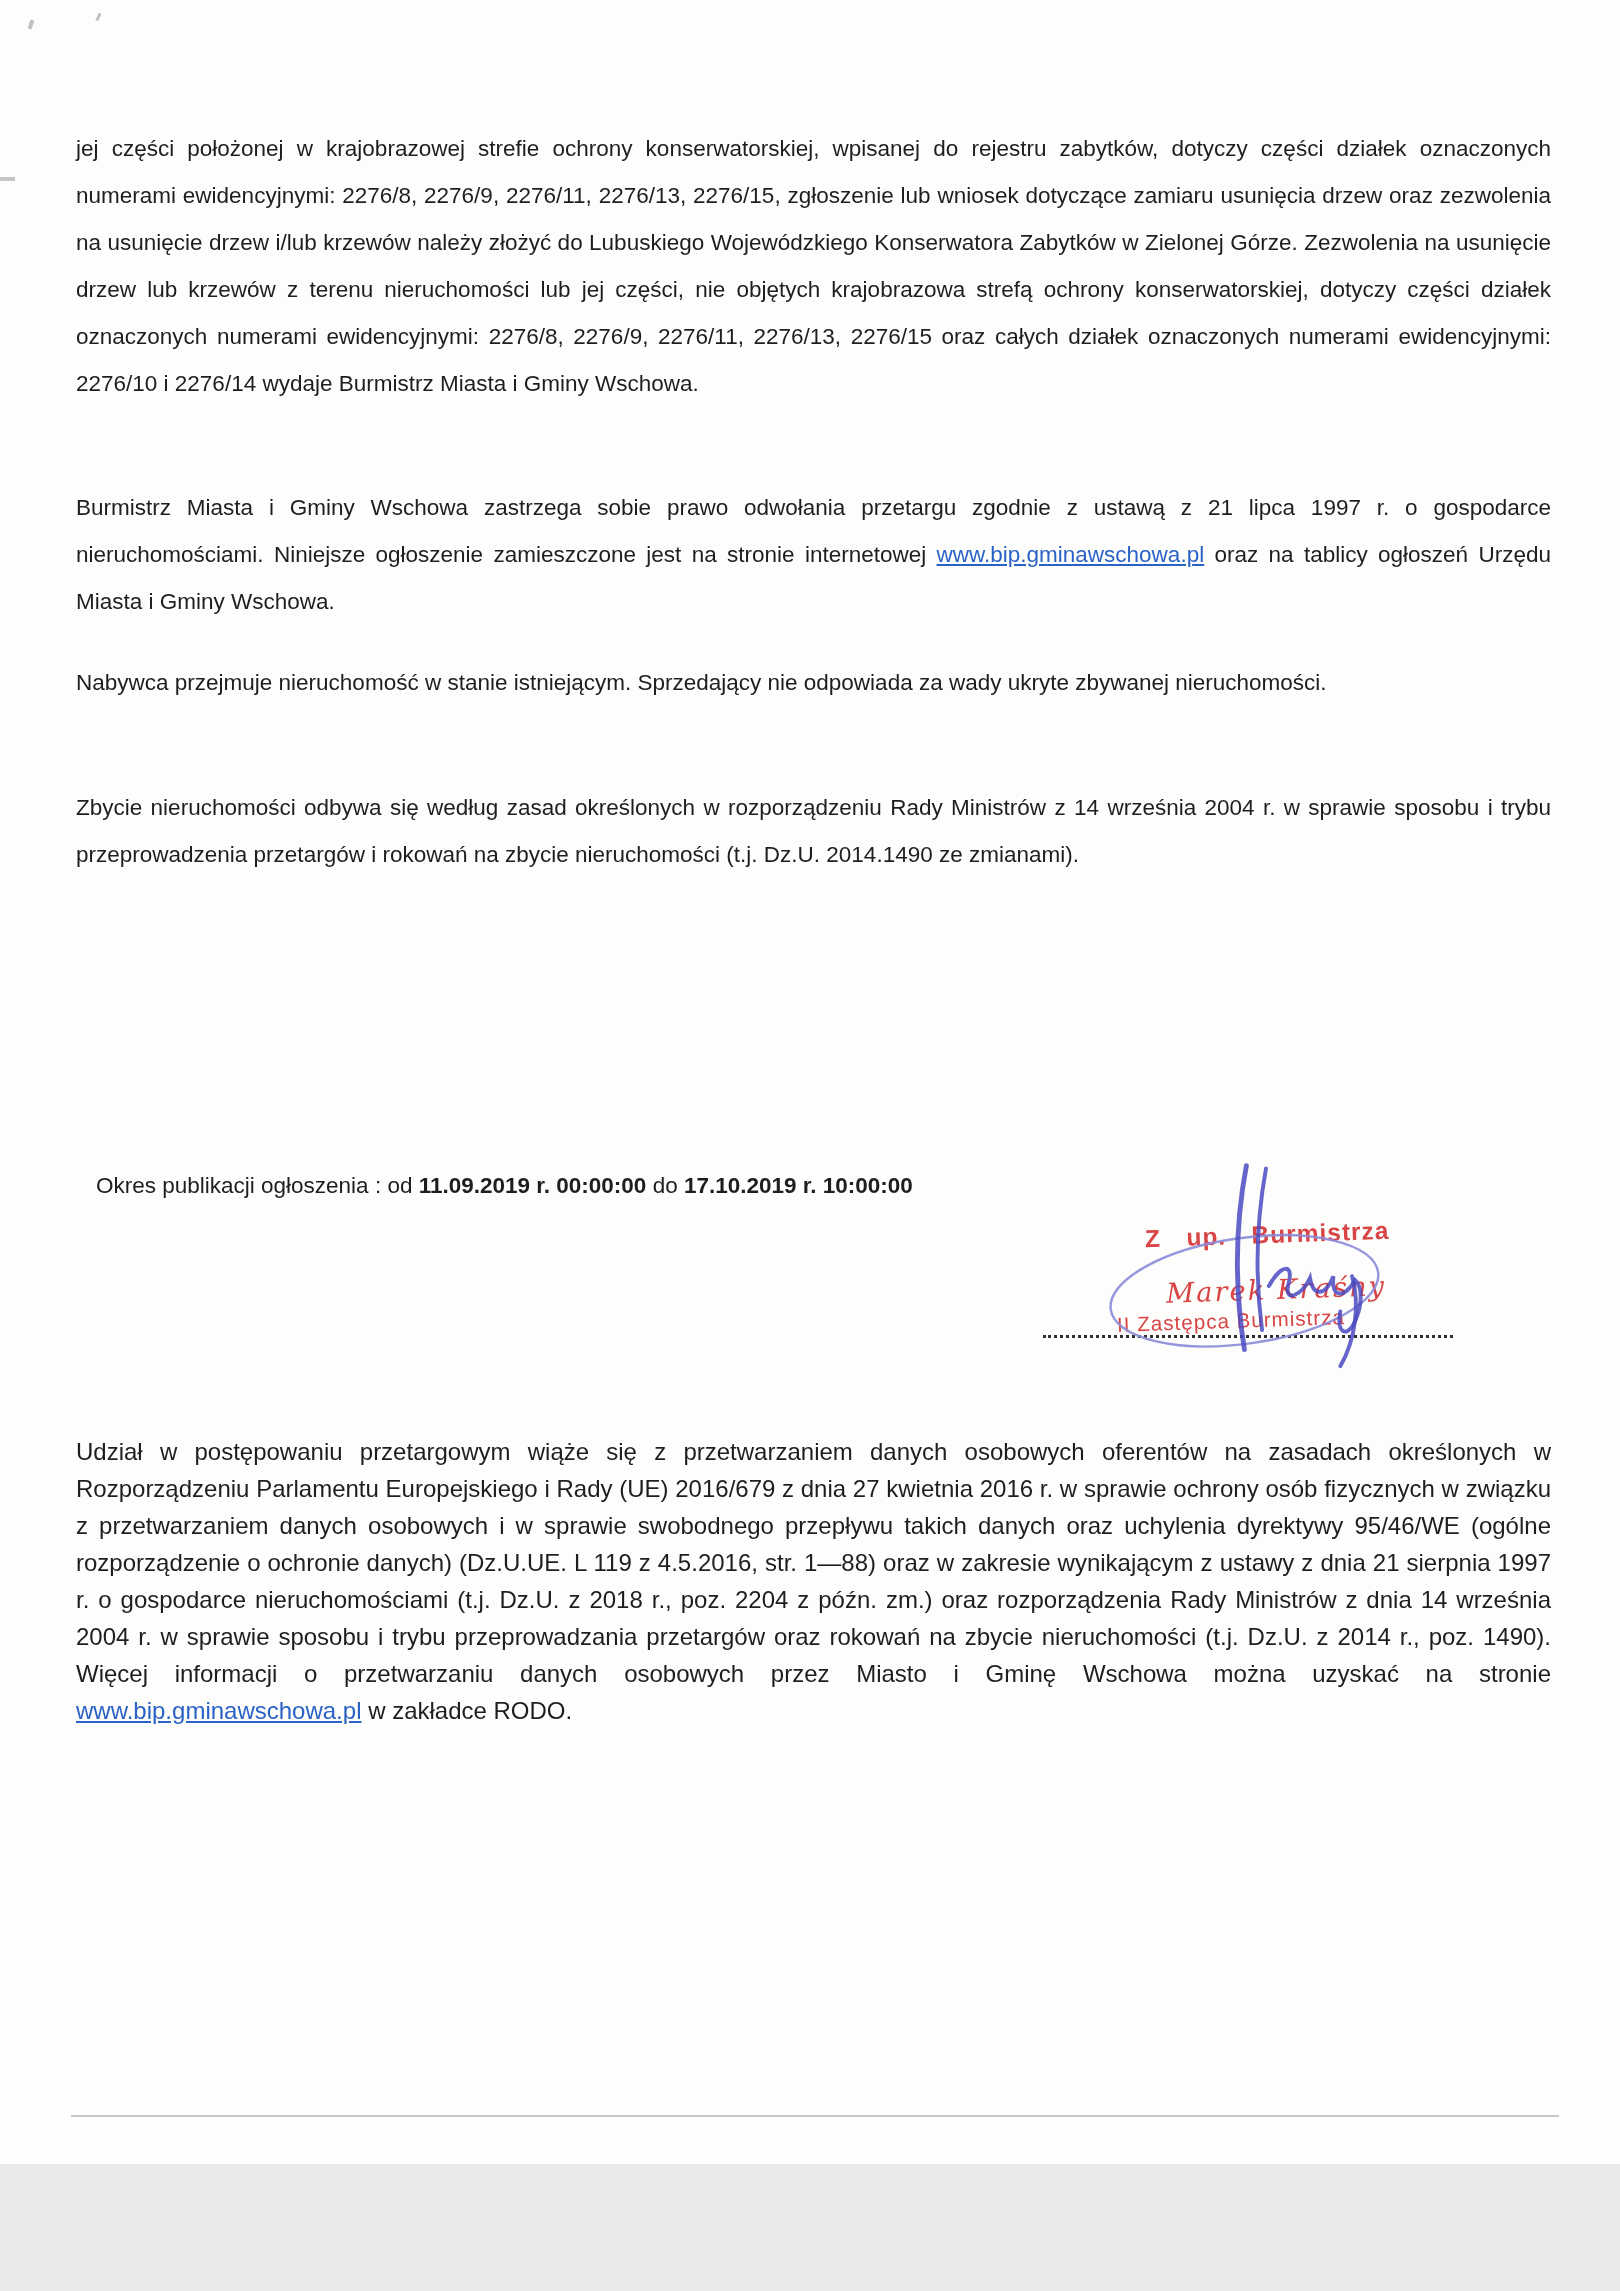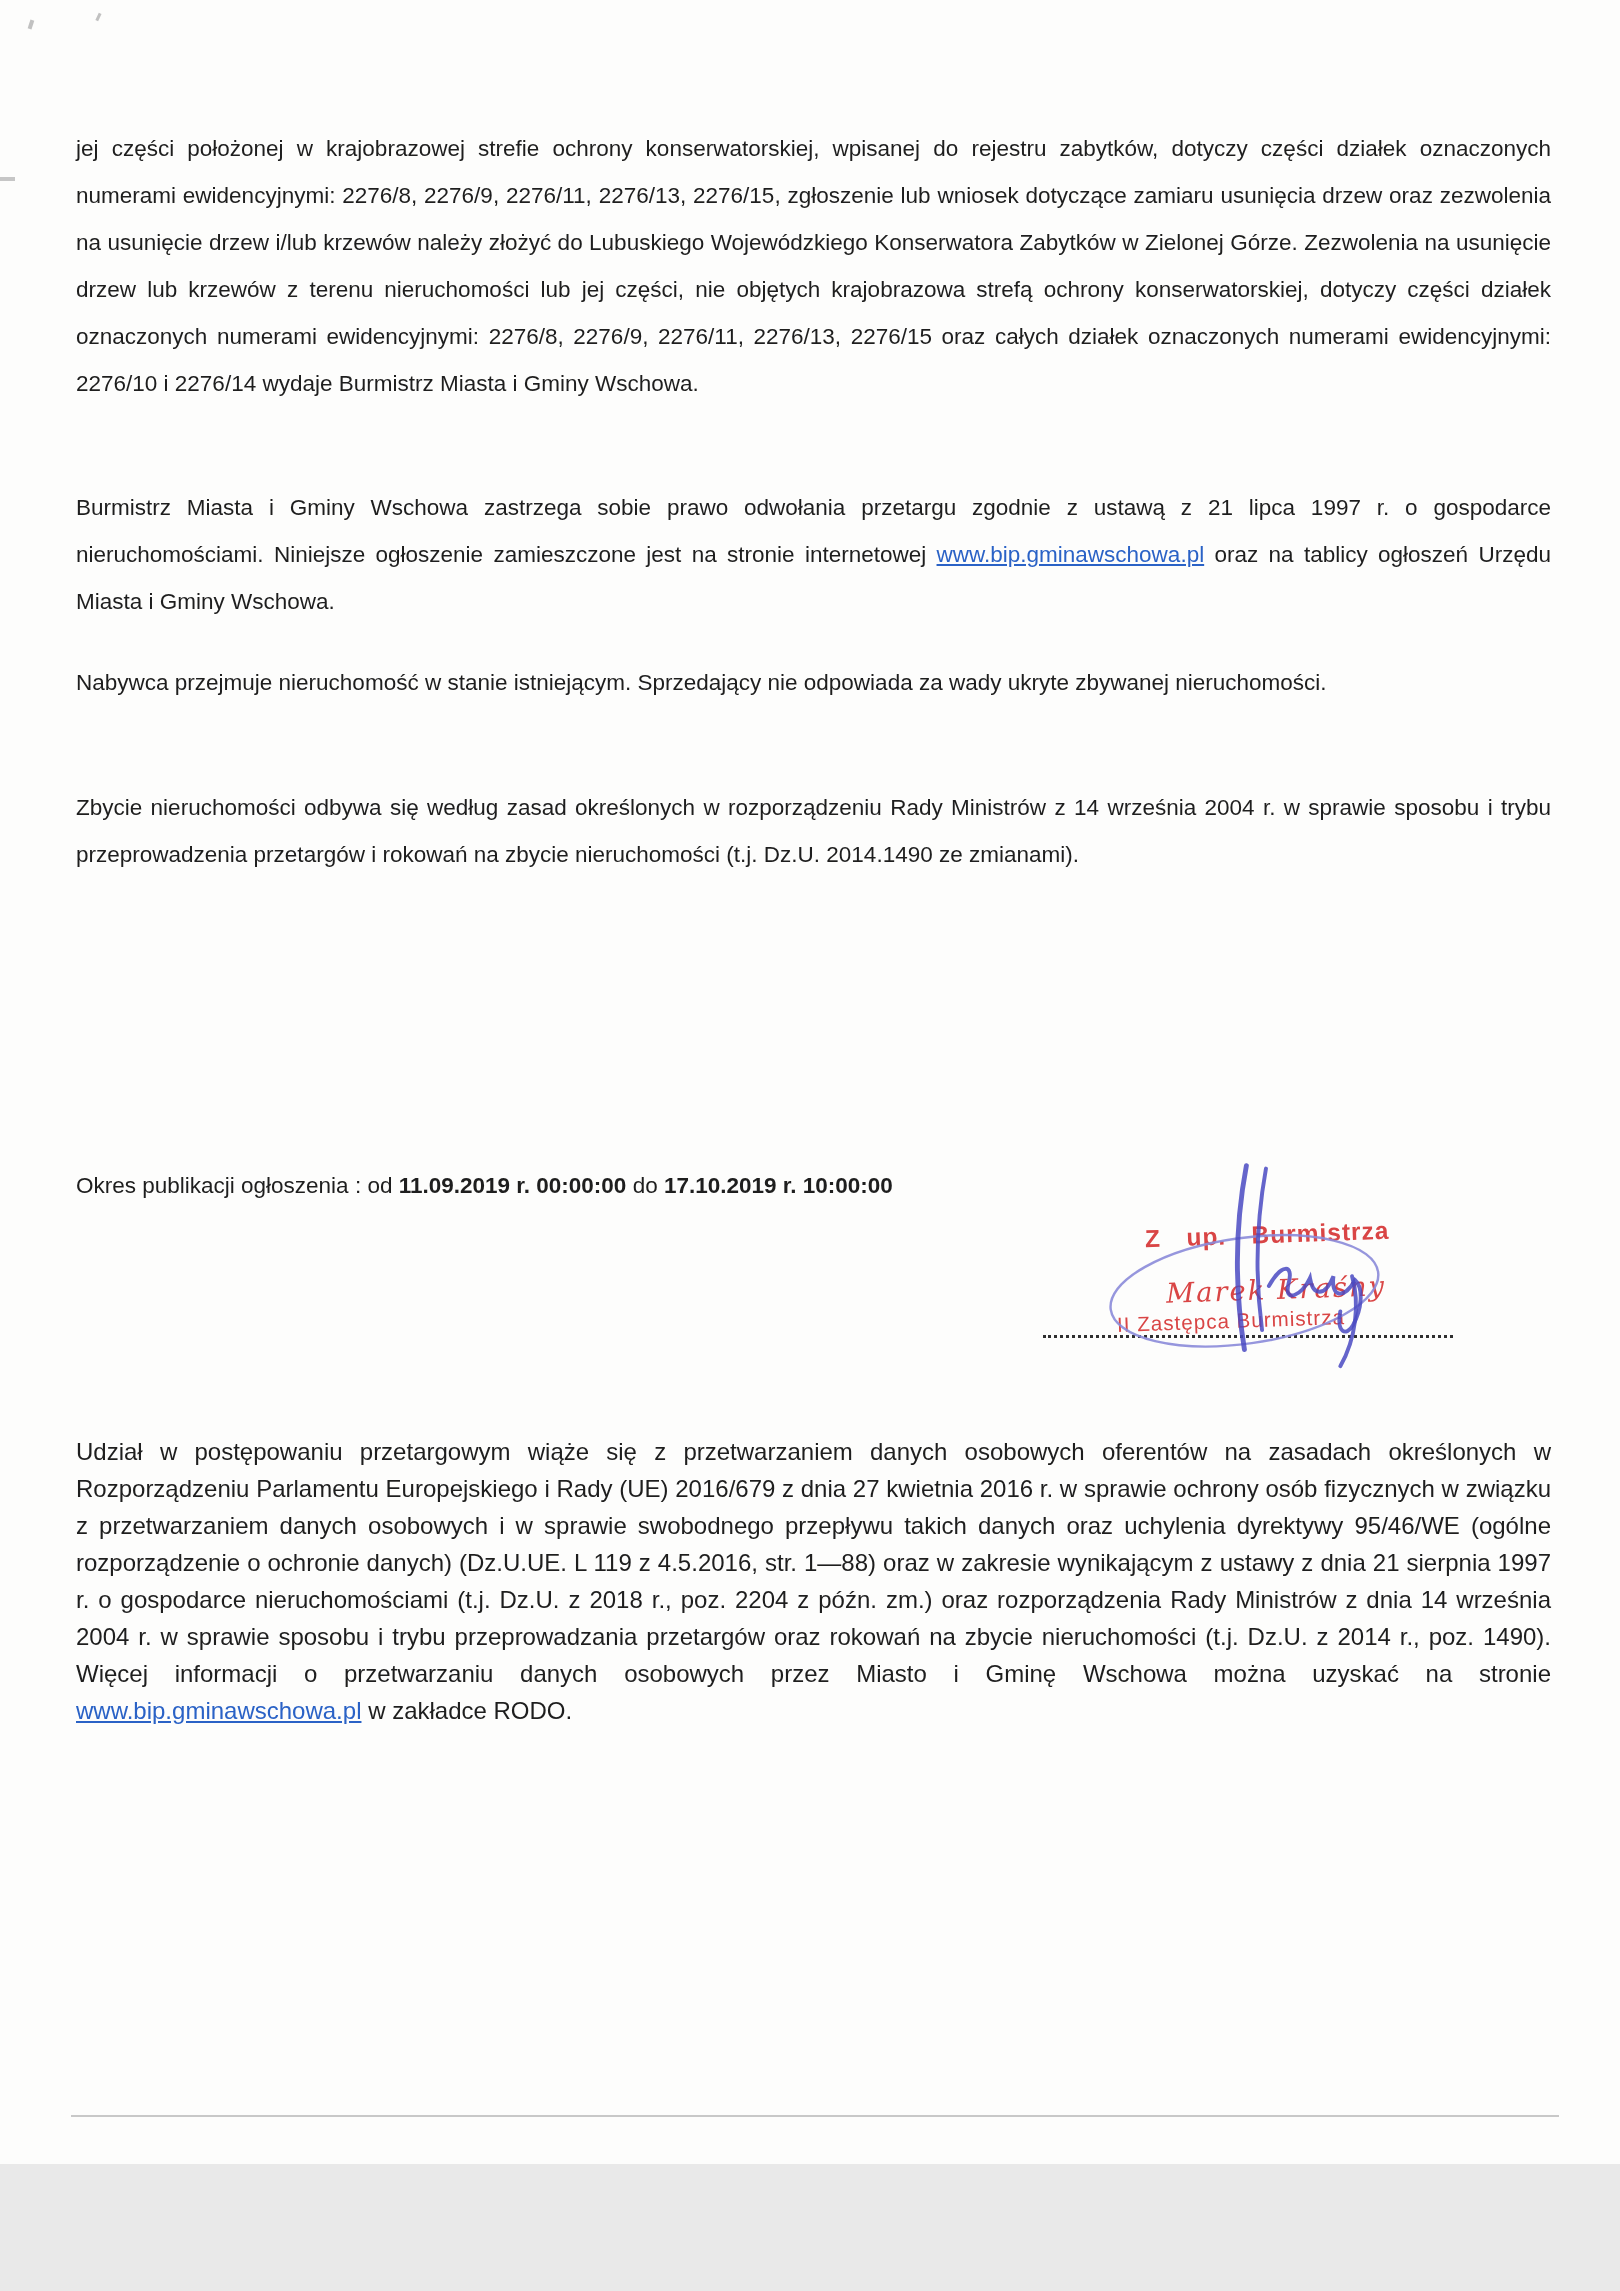--- a/index.html
+++ b/index.html
@@ -58,21 +58,21 @@
   <p class="block body-par" style="top:125px;">jej części położonej w krajobrazowej strefie ochrony konserwatorskiej, wpisanej do rejestru zabytków, dotyczy części działek oznaczonych numerami ewidencyjnymi: 2276/8, 2276/9, 2276/11, 2276/13, 2276/15, zgłoszenie lub wniosek dotyczące zamiaru usunięcia drzew oraz zezwolenia na usunięcie drzew i/lub krzewów należy złożyć do Lubuskiego Wojewódzkiego Konserwatora Zabytków w Zielonej Górze. Zezwolenia na usunięcie drzew lub krzewów z terenu nieruchomości lub jej części, nie objętych krajobrazowa strefą ochrony konserwatorskiej, dotyczy części działek oznaczonych numerami ewidencyjnymi: 2276/8, 2276/9, 2276/11, 2276/13, 2276/15 oraz całych działek oznaczonych numerami ewidencyjnymi: 2276/10 i 2276/14 wydaje Burmistrz Miasta i Gminy Wschowa.</p>
 
   <p class="block body-par" style="top:484px;"><span>Burmistrz Miasta i Gminy Wschowa zastrzega sobie prawo odwołania przetargu zgodnie z ustawą z 21 lipca 1997 r. o gospodarce nieruchomościami. Niniejsze ogłoszenie zamieszczone jest na stronie internetowej </span><a class="doc-link">www.bip.gminawschowa.pl</a><span> oraz na tablicy ogłoszeń Urzędu Miasta i Gminy Wschowa.</span></p>
 
   <p class="block body-par" style="top:659px;">Nabywca przejmuje nieruchomość w stanie istniejącym. Sprzedający nie odpowiada za wady ukryte zbywanej nieruchomości.</p>
 
   <p class="block body-par" style="top:784px;">Zbycie nieruchomości odbywa się według zasad określonych w rozporządzeniu Rady Ministrów z 14 września 2004 r. w sprawie sposobu i trybu przeprowadzenia przetargów i rokowań na zbycie nieruchomości (t.j. Dz.U. 2014.1490 ze zmianami).</p>
 
 
 
-  <p class="block body-par single-line" style="top:1162px;"><span>Okres publikacji ogłoszenia : od </span><span class="bold">11.09.2019 r. 00:00:00</span><span> do </span><span class="bold">17.10.2019 r. 10:00:00</span></p>
+  <p class="block body-par single-line" style="top:1162px;margin-left:20px;"><span>Okres publikacji ogłoszenia : od </span><span class="bold">11.09.2019 r. 00:00:00</span><span> do </span><span class="bold">17.10.2019 r. 10:00:00</span></p>
 
   <div class="stamp-text stamp-l1">Z up. Burmistrza</div>
   <div class="stamp-text stamp-l2">Marek Kraśny</div>
   <div class="stamp-text stamp-l3">II Zastępca Burmistrza</div>
   <div class="sig-dots"></div>
   <svg class="sig-svg" width="490" height="225" viewBox="0 0 500 230">
     <ellipse cx="230" cy="145" rx="138" ry="54" transform="rotate(-8 230 145)" fill="none" stroke="#8b8bd9" stroke-width="2.5" opacity="0.9"></ellipse>
     <path d="M232,17 C222,70 218,130 230,205" fill="none" stroke="#4a4ac2" stroke-width="5" stroke-linecap="round" opacity="0.85"></path>
     <path d="M252,20 C243,70 240,125 248,185" fill="none" stroke="#4a4ac2" stroke-width="4" stroke-linecap="round" opacity="0.85"></path>
     <path d="M255,140 c12,-22 26,-24 20,-2 c-5,20 14,12 22,-6 c3,18 15,20 24,-2 c-3,22 11,24 22,4 c9,8 7,30 -2,46 c-7,12 -17,8 -13,-14" fill="none" stroke="#4a4ac2" stroke-width="4" stroke-linecap="round" opacity="0.85"></path>

